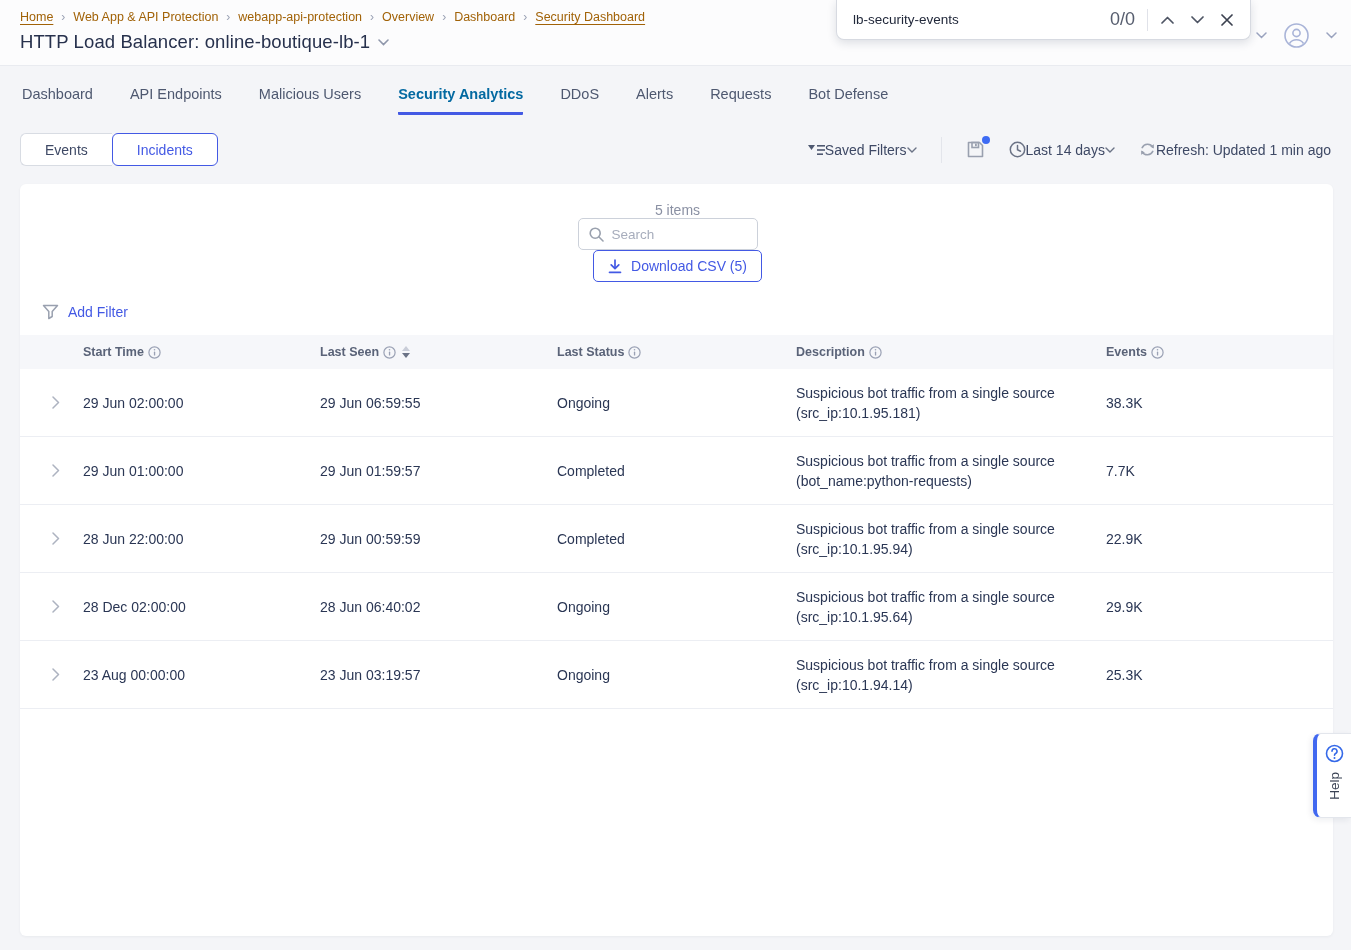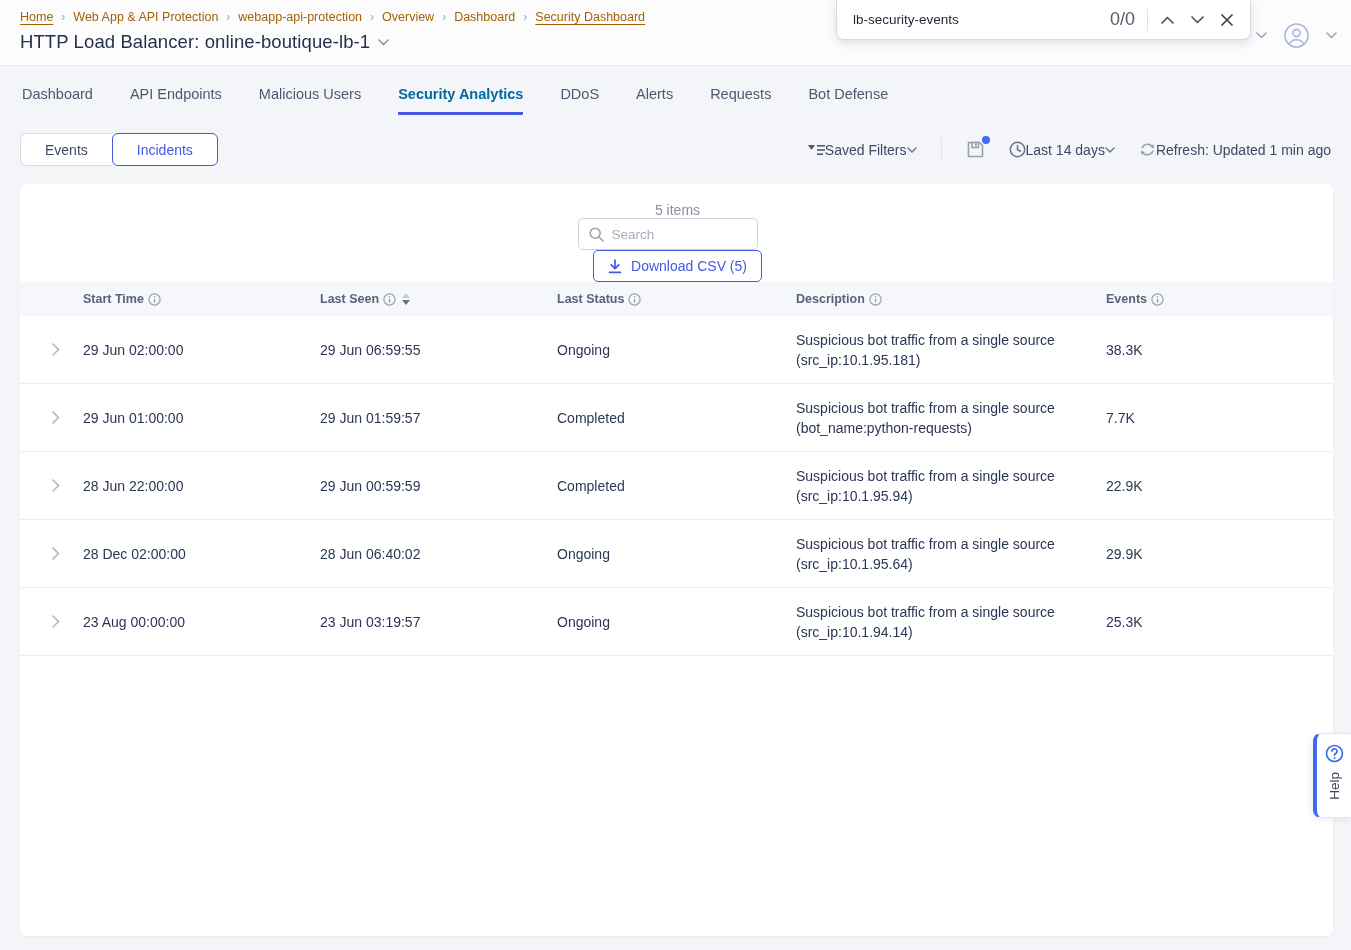--- a/index.html
+++ b/index.html
@@ -297,20 +297,28 @@
         <svg width="14" height="15" viewBox="0 0 14 15">
           <line x1="7" y1="1" x2="7" y2="9" stroke="#4359e4" stroke-width="1.7" stroke-linecap="round"></line>
           <polyline points="3.2,5.8 7,9.6 10.8,5.8" fill="none" stroke="#4359e4" stroke-width="1.7" stroke-linecap="round" stroke-linejoin="round"></polyline>
           <line x1="1.5" y1="13.3" x2="12.5" y2="13.3" stroke="#4359e4" stroke-width="1.7" stroke-linecap="round"></line>
         </svg>
       </span>
       <span>Download CSV (5)</span>
     </button>
   </div>
 
+  <div class="addfilter-row">
+    <span>
+      <svg width="17" height="16" viewBox="0 0 17 16">
+        <path d="M1.5 1.5 h14 l-5.3 6 v5 l-3.4 2 v-7 z" fill="none" stroke="#99a0af" stroke-width="1.5" stroke-linejoin="round"></path>
+      </svg>
+    </span>
+    <span class="addfilter-label">Add Filter</span>
+  </div>
 
   <div class="thead">
     <div></div>
     <div class="th">
       <span>Start Time</span>
       <svg width="13" height="13" viewBox="0 0 13 13">
           <circle cx="6.5" cy="6.5" r="5.6" fill="none" stroke="#9aa1b4" stroke-width="1.2"></circle>
           <rect x="5.9" y="5.6" width="1.3" height="4" rx="0.6" fill="#9aa1b4"></rect>
           <circle cx="6.5" cy="3.7" r="0.8" fill="#9aa1b4"></circle>
         </svg>

